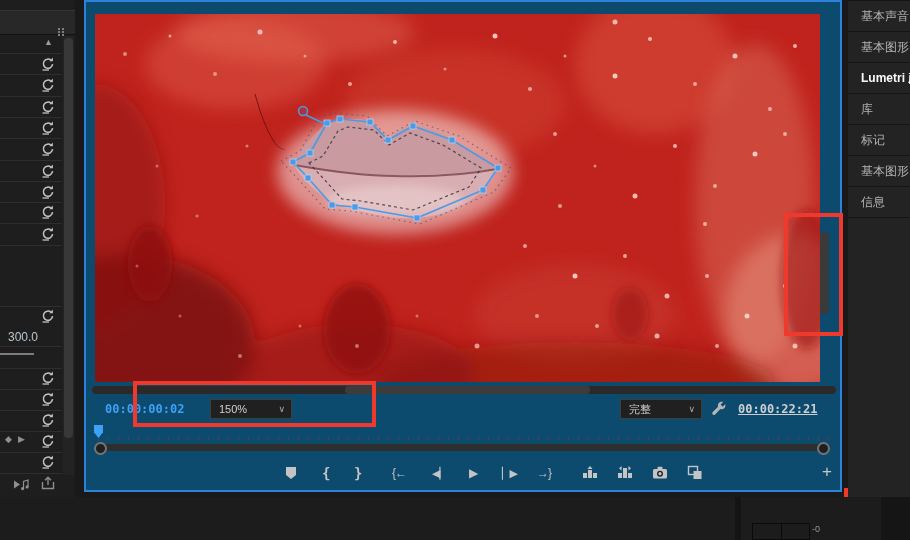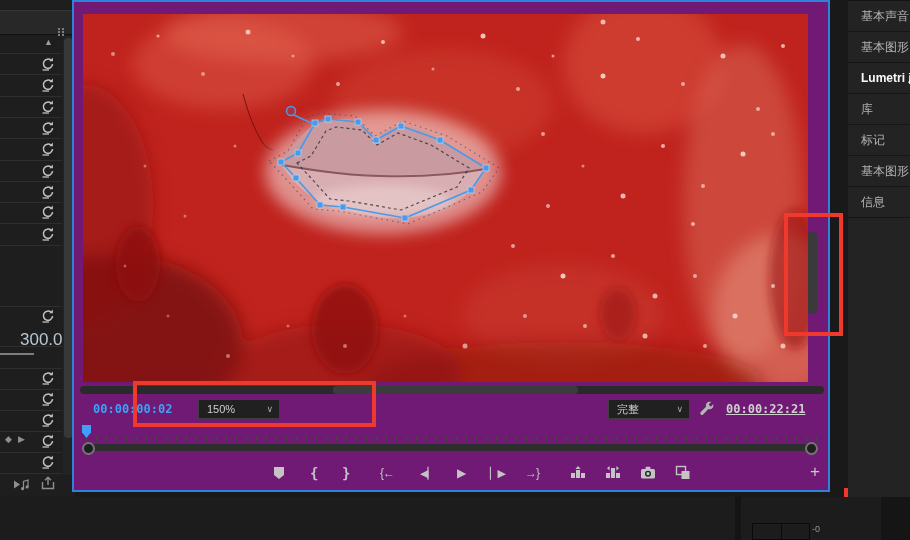--- a/index.html
+++ b/index.html
@@ -13,29 +13,29 @@
   .grip{left:58px;top:17px;width:2px;height:2px;background:#7e7e7e;
         box-shadow:4px 0 0 #7e7e7e,0 3px 0 #7e7e7e,4px 3px 0 #7e7e7e,0 6px 0 #7e7e7e,4px 6px 0 #7e7e7e;}
   .lp-seps{left:0;top:53px;width:62px;height:1px;background:#2e2e2e;
      box-shadow:0 21px 0 #2e2e2e,0 43px 0 #2e2e2e,0 64px 0 #2e2e2e,0 85px 0 #2e2e2e,
                 0 107px 0 #2e2e2e,0 128px 0 #2e2e2e,0 149px 0 #2e2e2e,0 170px 0 #2e2e2e,
                 0 192px 0 #2e2e2e,0 253px 0 #2e2e2e,0 293px 0 #2e2e2e,0 315px 0 #2e2e2e,
                 0 336px 0 #2e2e2e,0 357px 0 #2e2e2e,0 378px 0 #2e2e2e,0 399px 0 #2e2e2e,0 420px 0 #2e2e2e;}
   .scrollup{left:44px;top:38px;font-size:9px;color:#9a9a9a;cursor:default;line-height:1;}
   .rst{left:41px;width:14px;height:14px;color:#c2c2c2;background:none;border:0;padding:0;cursor:pointer;}
   .rst svg{display:block;}
-  .pvalue{left:20px;top:330px;width:42px;text-align:left;font-size:17px;color:#b9c6d0;}
+  .pvalue{left:8px;top:330px;width:42px;text-align:left;font-size:12px;color:#b9c6d0;}
   .pslider{left:0;top:353px;width:34px;height:2px;background:#7d7d7d;}
   .kf-d{left:5px;top:435px;font-size:9px;color:#8f8f8f;line-height:1;}
   .kf-n{left:18px;top:435px;font-size:9px;color:#8f8f8f;line-height:1;}
   .lp-scroll-track{left:63px;top:36px;width:11px;height:439px;background:#232323;}
   .lp-scroll-thumb{left:64px;top:38px;width:9px;height:400px;background:#383838;border-radius:4px;}
   .lp-bicon{color:#8f8f8f;}
   
-  .monitor{left:72px;top:0;width:758px;height:492px;background:#701a75;
+  .monitor{left:84px;top:0;width:758px;height:492px;background:#0c4a6e;
            border:2px solid #2e82dc;box-sizing:border-box;}
   .video{left:9px;top:12px;width:725px;height:368px;}
   .vscroll{left:734px;top:230px;width:9px;height:82px;background:#3a3a3a;border-radius:4px;}
   .hscroll-track{left:6px;top:384px;width:744px;height:8px;background:#2a2a2a;border-radius:4px;}
   .hscroll-thumb{left:259px;top:384px;width:245px;height:8px;background:#3c3c3c;border-radius:4px;}
   .tc{font-family:"DejaVu Sans Mono",monospace;font-size:12px;font-weight:bold;line-height:1;}
   .tc-cur{left:19px;top:401px;color:#3ea0f7;}
   .tc-dur{left:652px;top:401px;color:#cfcfcf;text-decoration:underline;}
   .dd{top:397px;width:82px;height:20px;background:#202020;border:1px solid #3e3e3e;border-radius:0;
       box-sizing:border-box;font-size:11px;color:#cfcfcf;line-height:18px;padding-left:8px;cursor:pointer;}

